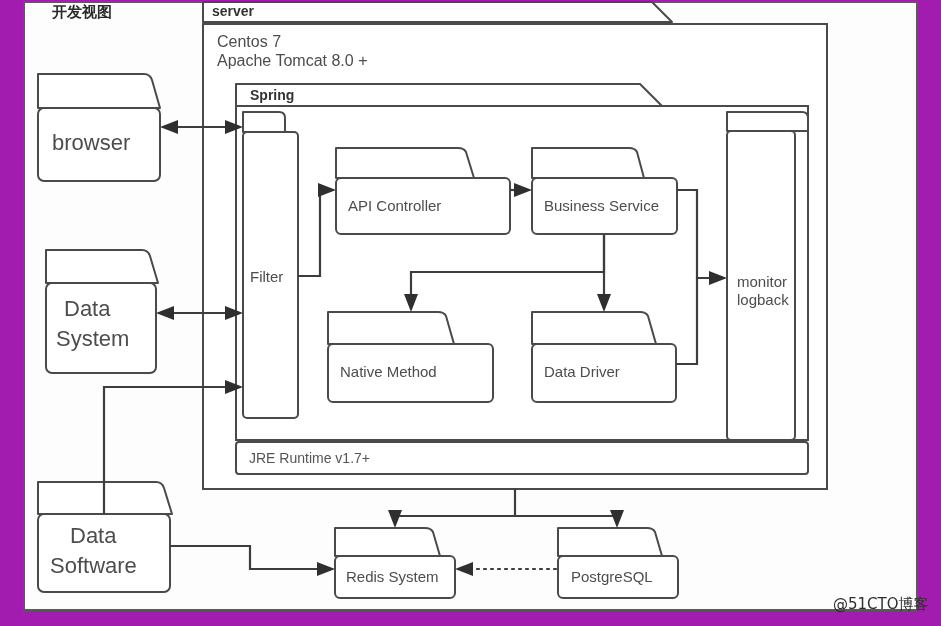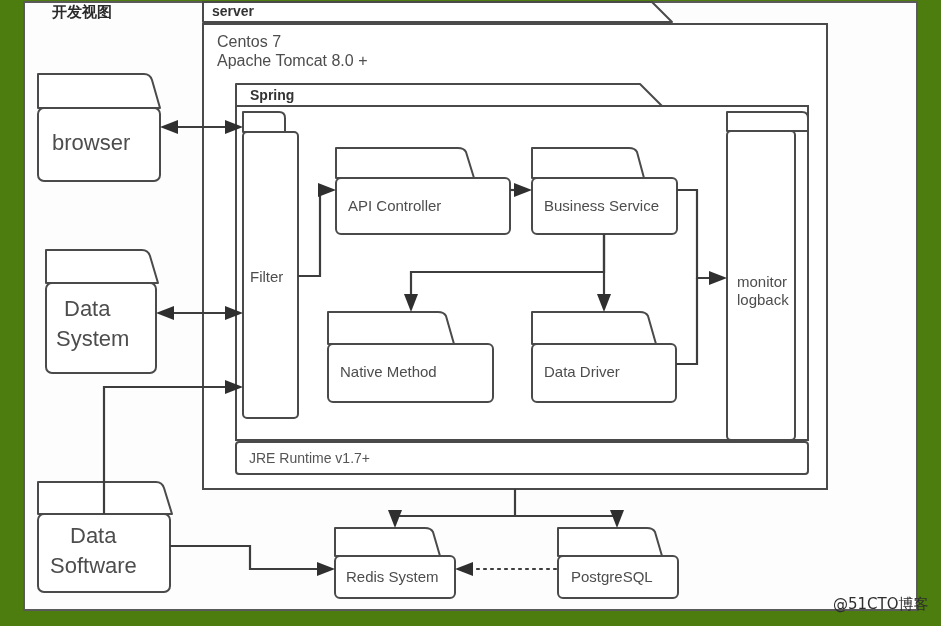--- a/index.html
+++ b/index.html
@@ -7,21 +7,21 @@
     padding: 0;
     background: #ffffff;
   }
   body {
     font-family: "Liberation Sans", "DejaVu Sans", sans-serif;
   }
   #canvas {
     position: relative;
     width: 941px;
     height: 626px;
-    background: #4d7c0f;
+    background: #a21caf;
     overflow: hidden;
   }
   #diagram {
     position: absolute;
     left: 0;
     top: 0;
     width: 941px;
     height: 626px;
   }
   .pkg-body {

